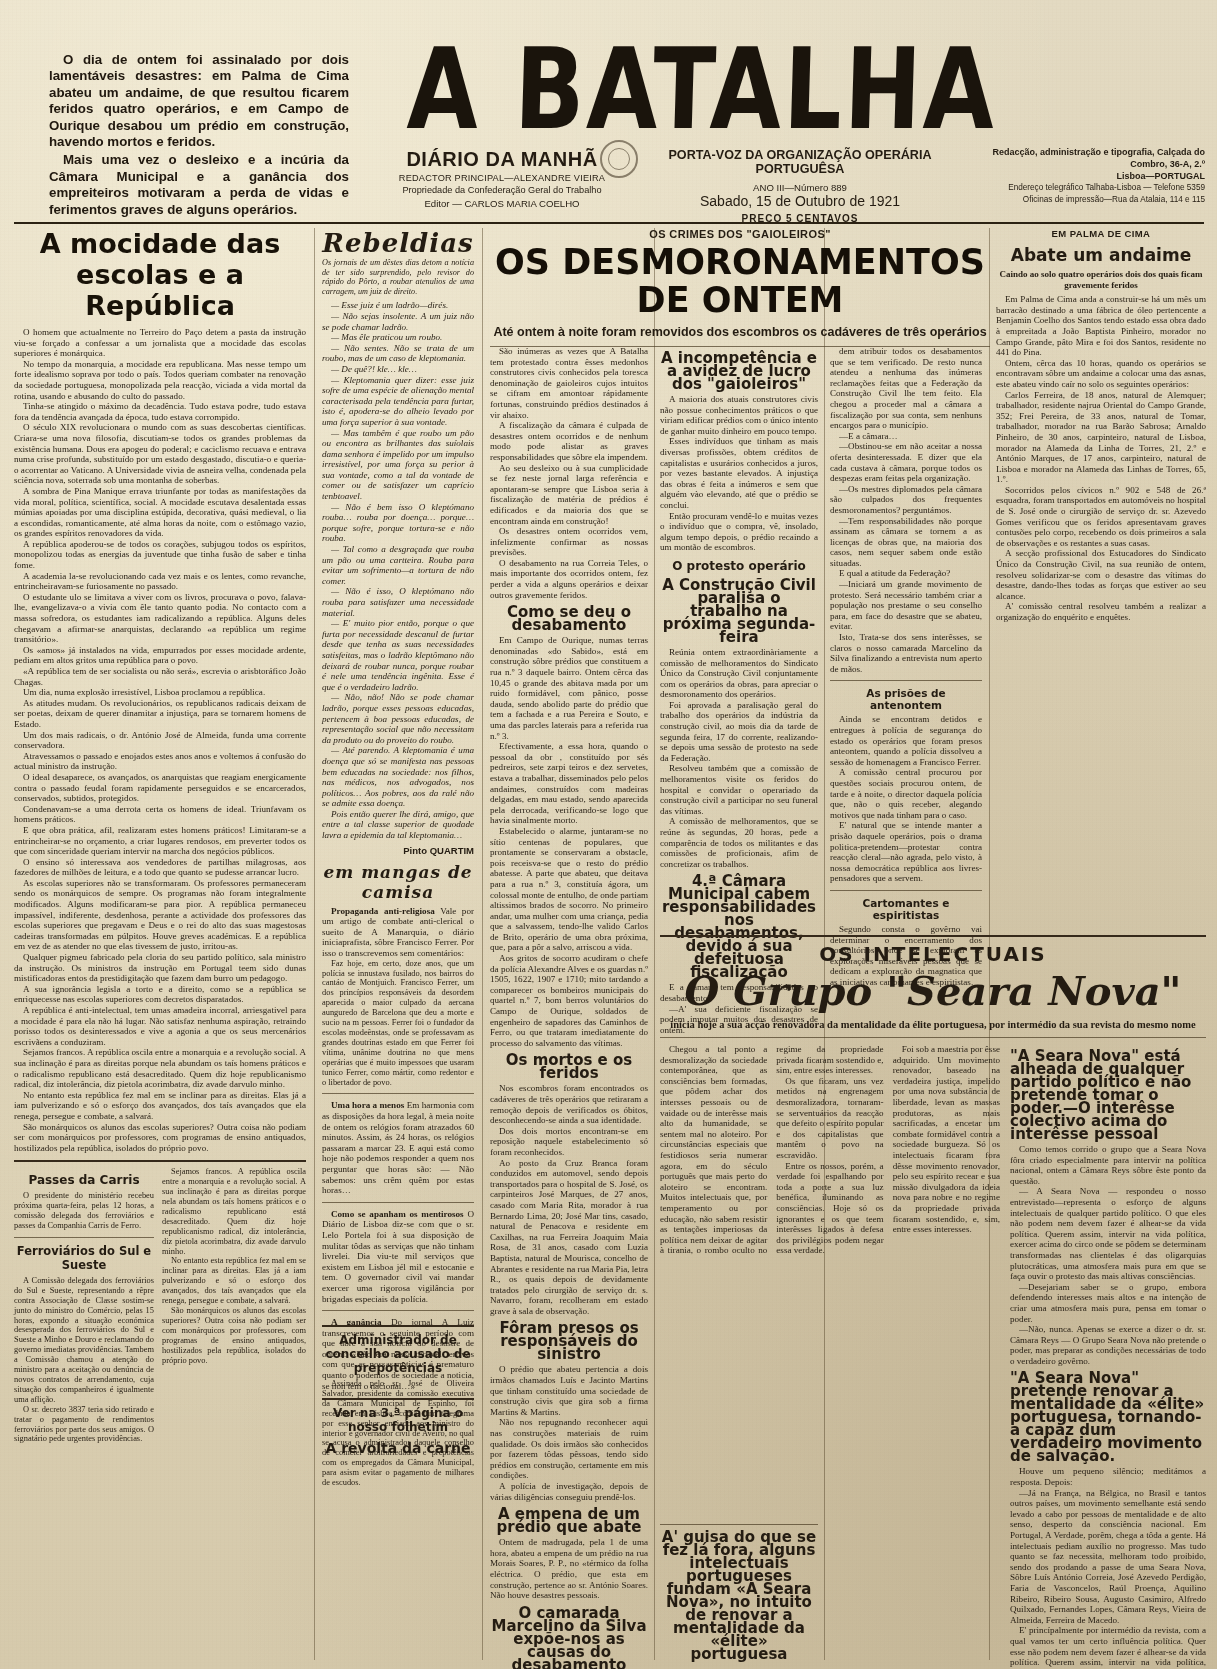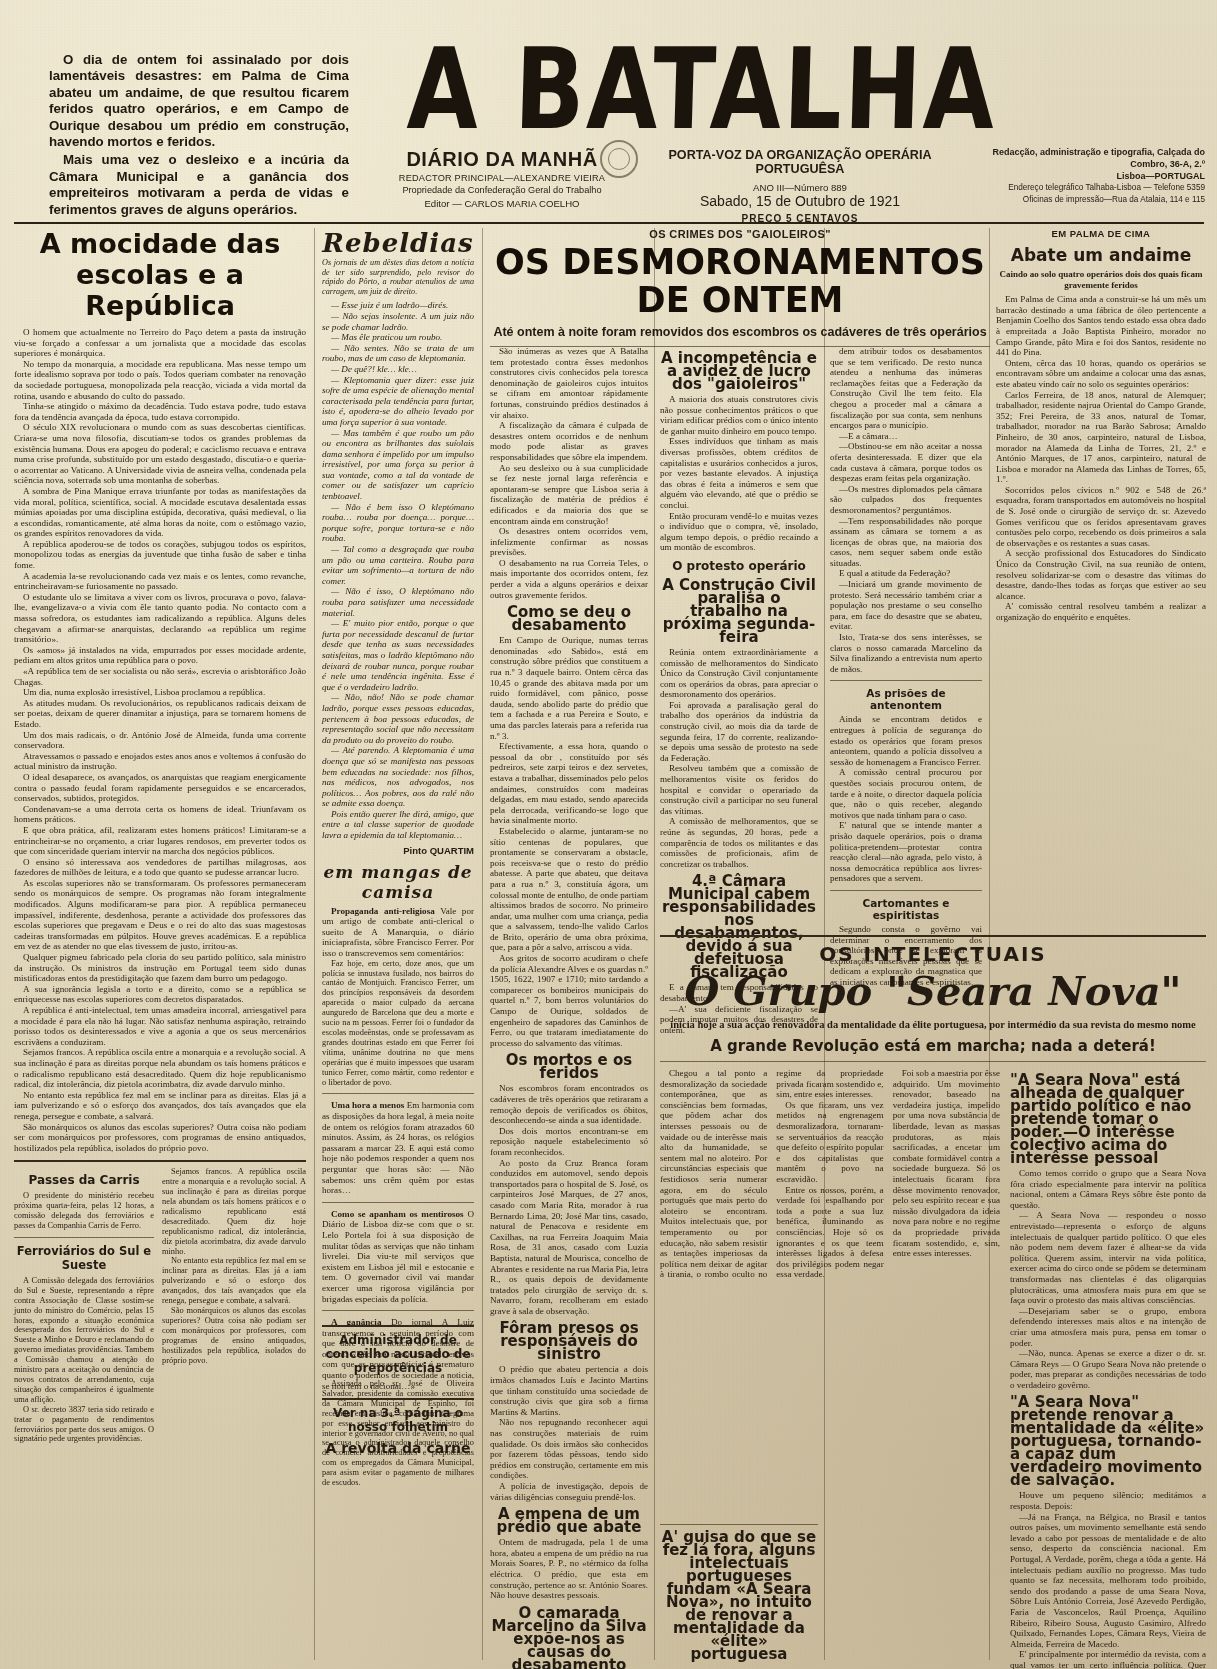--- a/index.html
+++ b/index.html
@@ -372,21 +372,20 @@
         <p>A secção profissional dos Estucadores do Sindicato Único da Construção Civil, na sua reunião de ontem, resolveu solidarizar-se com o desastre das vítimas do desastre, dando-lhes todas as forças que estiver ao seu alcance.</p>
         <p>A' comissão central resolveu também a realizar a organização do enquérito e enquêtes.</p>
       </div>
     </div>
 
     <div class="col" style="left:646px;top:700px;width:546px;">
       <hr class="sep2">
       <div class="intel">OS INTELECTUAIS</div>
       <div class="seara">O Grupo "Seara Nova"</div>
       <div class="body b center" style="font-size:10.5px;line-height:13px;">inicia hoje a sua acção renovadora da mentalidade da élite portuguesa, por intermédio da sua revista do mesmo nome</div>
-      <div class="sidehead" style="font-size:15px;margin-top:6px;">A grande Revolução está em marcha; nada a deterá!</div>
       <hr class="sep">
       <div style="display:flex;gap:10px;">
         <div style="width:340px;" class="body three-col">
           <p>Chegou a tal ponto a desmoralização da sociedade contemporânea, que as consciências bem formadas, que pôdem achar dos intersses pessoais ou de vaidade ou de interêsse mais alto da humanidade, se sentem mal no aloteiro. Por circunstâncias especiais que festidiosos seria numerar agora, em do século português que mais perto do aloteiro se encontram. Muitos intelectuais que, por temperamento ou por educação, não sabem resistir as tentações imperiosas da política nem deixar de agitar à tirania, o rombo oculto no regime da propriedade privada ficaram sostendido e, sim, entre esses interesses.</p>
           <p>Os que ficaram, uns vez metidos na engrenagem desmoralizadora, tornaram-se serventuários da reacção que defeito o espírito popular e dos capitalistas que mantêm o povo na escravidão.</p>
           <p>Entre os nossos, porém, a verdade foi espalhando por toda a porte a sua luz benéfica, iluminando as consciências. Hoje só os ignorantes e os que teem interêsses ligados à defesa dos privilégios podem negar essa verdade.</p>
           <p>Foi sob a maestria por êsse adquirido. Um movimento renovador, baseado na verdadeira justiça, impelido por uma nova substância de liberdade, levan as massas produtoras, as mais sacrificadas, a encetar um combate formidável contra a sociedade burgueza. Só os intelectuais ficaram fora dêsse movimento renovador, pelo seu espírito recear e sua missão divulgadora da ideia nova para nobre e no regime da propriedade privada ficaram sostendido, e, sim, entre esses interesses.</p>
         </div>
         <div style="width:196px;">
           <div class="qhead">"A Seara Nova" está alheada de qualquer partido político e não pretende tomar o poder.—O interêsse colectivo acima do interêsse pessoal</div>

